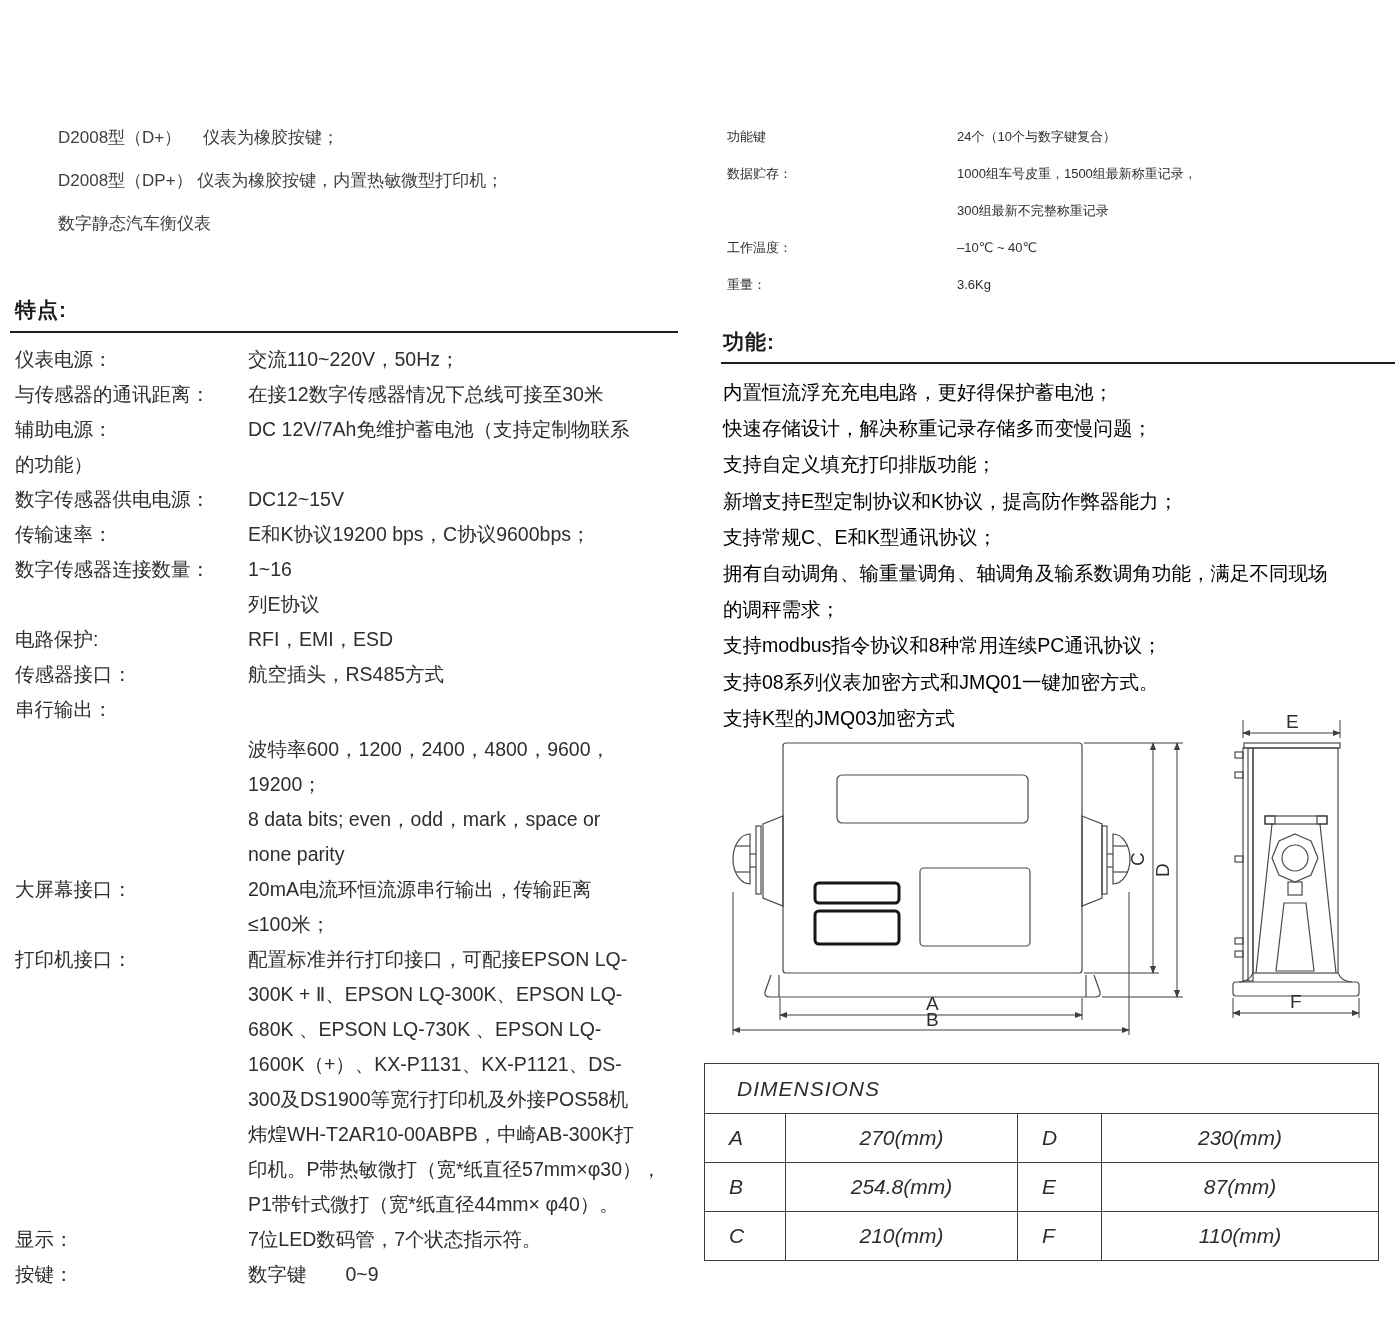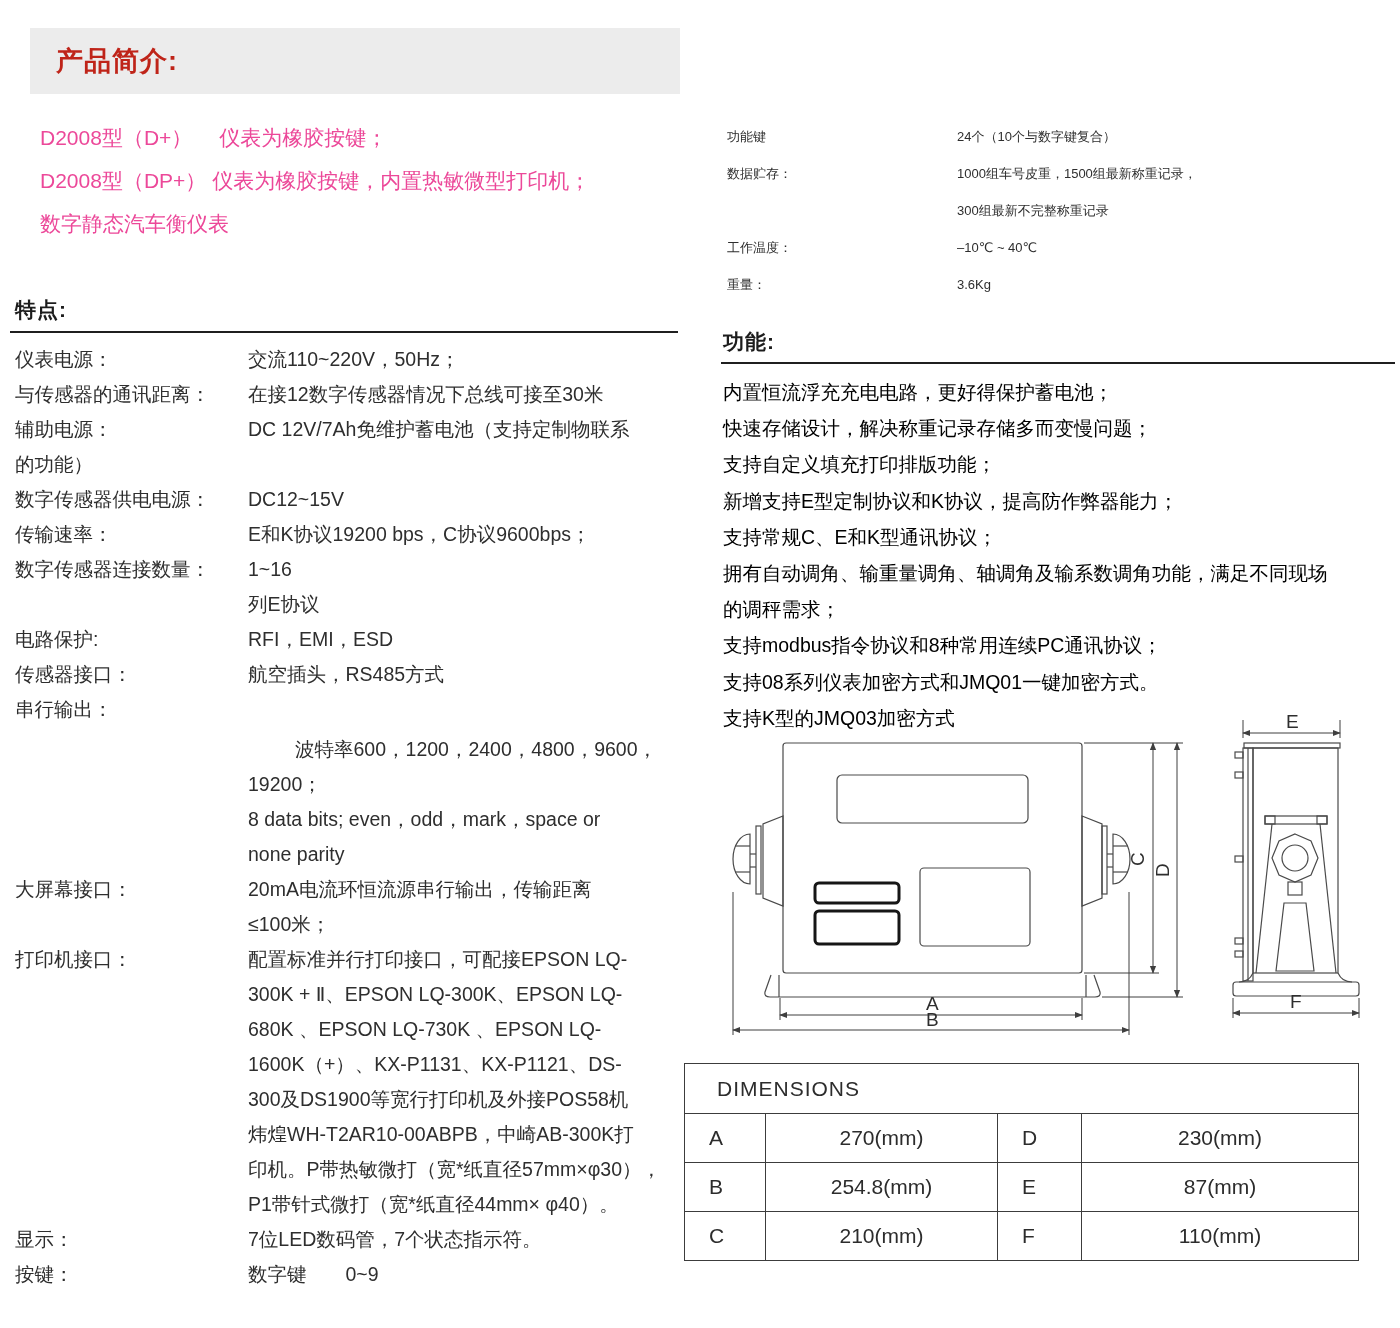--- a/index.html
+++ b/index.html
@@ -4,64 +4,61 @@
 <style>
   html,body{margin:0;padding:0;background:#ffffff;}
   body{font-family:"Liberation Sans","DejaVu Sans",sans-serif;color:#2b2b2b;}
   #page{position:relative;width:1400px;height:1328px;background:#ffffff;overflow:hidden;}
 
   
   .title-bar{position:absolute;left:30px;top:28px;width:650px;height:66px;background:#ececec;}
   .title-bar .title{position:absolute;left:26px;top:0;line-height:66px;font-size:27px;font-weight:bold;color:#bf2419;letter-spacing:1px;}
 
   
-  .intro{position:absolute;left:40px;top:116px;width:620px;font-size:21px;line-height:43px;color:#ec4899;}
+  .intro{position:absolute;left:58px;top:116px;width:620px;font-size:17px;line-height:43px;color:#404040;}
 
   
   .sec-head{position:absolute;font-size:21px;font-weight:bold;color:#1c1c1c;letter-spacing:1px;}
   .rule{position:absolute;height:2px;background:#1f1f1f;}
 
   
   .spec-table{position:absolute;left:15px;top:342px;width:668px;font-size:19.5px;color:#2e2e2e;}
   .spec-row{display:flex;height:35px;line-height:35px;white-space:nowrap;}
-  .spec-row.gap{margin-top:5px;gap:47px;}
+  .spec-row.gap{margin-top:5px;}
   .spec-label{width:233px;flex:0 0 233px;}
   .spec-value{flex:1;}
 
   
   .rspec-table{position:absolute;left:727px;top:118px;width:668px;font-size:13px;color:#2e2e2e;}
   .rspec-table .spec-row{height:37px;line-height:37px;}
   .rspec-table .spec-label{width:230px;flex:0 0 230px;}
 
   
   .func-list{position:absolute;left:723px;top:374px;width:674px;font-size:19.5px;line-height:36.2px;color:#000000;white-space:nowrap;}
 
   
   .drawing{position:absolute;left:727px;top:706px;width:670px;height:350px;}
   .drawing svg{display:block;}
   .dline{stroke:#4a4a4a;stroke-width:1.2;fill:none;}
   .dthick{stroke:#161616;stroke-width:3;fill:none;}
   .dim{stroke:#3f3f3f;stroke-width:1;fill:none;}
   .dimtxt{font-size:19px;fill:#2e2e2e;}
 
   
-  .dim-table{position:absolute;left:684px;top:1063px;width:674px;border-collapse:collapse;table-layout:fixed;font-size:21px;color:#2c2c2c;}
+  .dim-table{position:absolute;left:704px;top:1063px;width:674px;border-collapse:collapse;table-layout:fixed;font-size:21px;color:#2c2c2c;font-style:italic;}
   .dim-table td{border:1.4px solid #3c3c3c;padding:0;}
   .dim-table .thead{height:49px;padding-left:32px;font-size:21px;letter-spacing:1px;}
   .dim-table .keycell{height:48px;padding-left:24px;}
   .dim-table .valcell{text-align:center;}
 </style>
 </head>
 <body>
 
 <div id="page">
 
-  <div class="title-bar">
-    <div class="title">产品简介:</div>
-  </div>
 
   <div class="intro">
     <div>D2008型（D+）　 仪表为橡胶按键；</div>
     <div>D2008型（DP+） 仪表为橡胶按键，内置热敏微型打印机；</div>
     <div>数字静态汽车衡仪表</div>
   </div>
 
   <div class="sec-head" style="left:15px;top:296px;">特点:</div>
   <div class="rule" style="left:10px;top:331px;width:668px;"></div>
 

